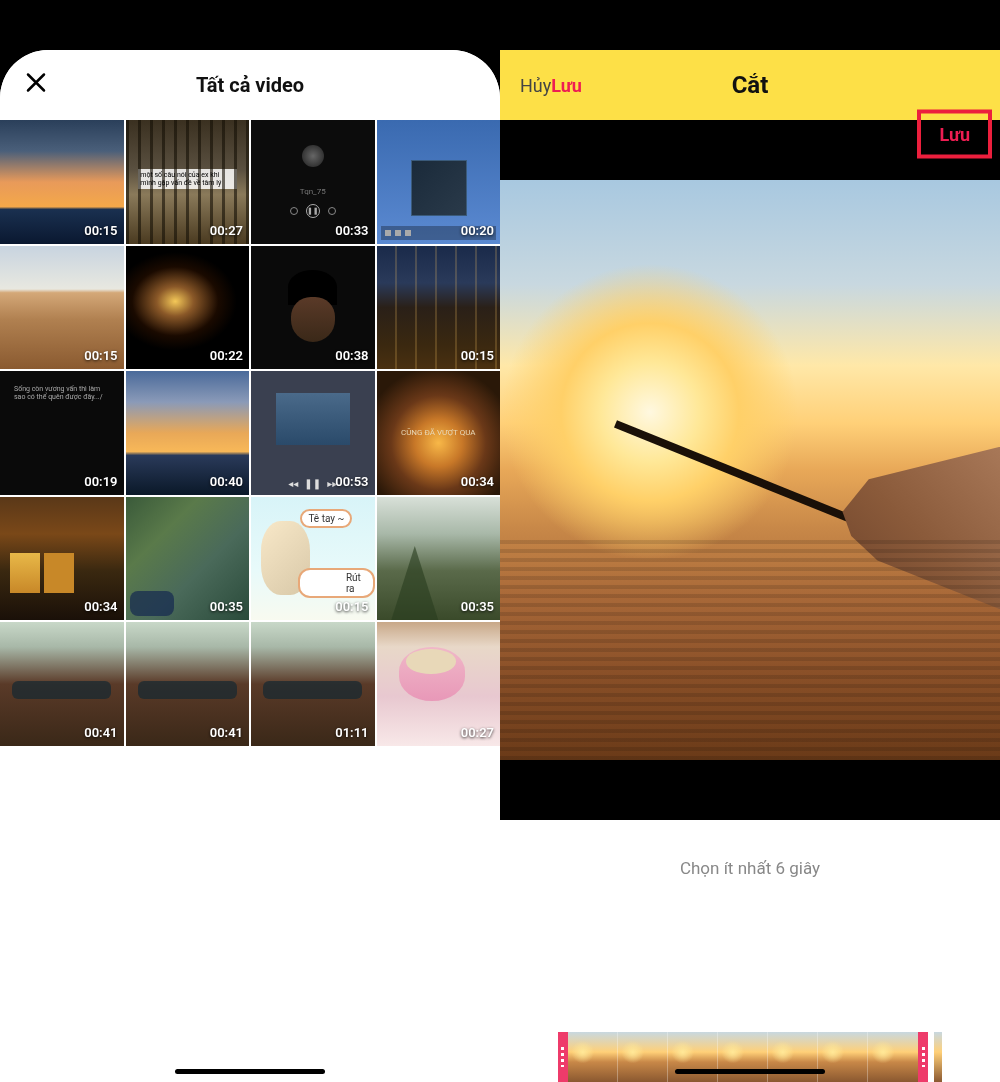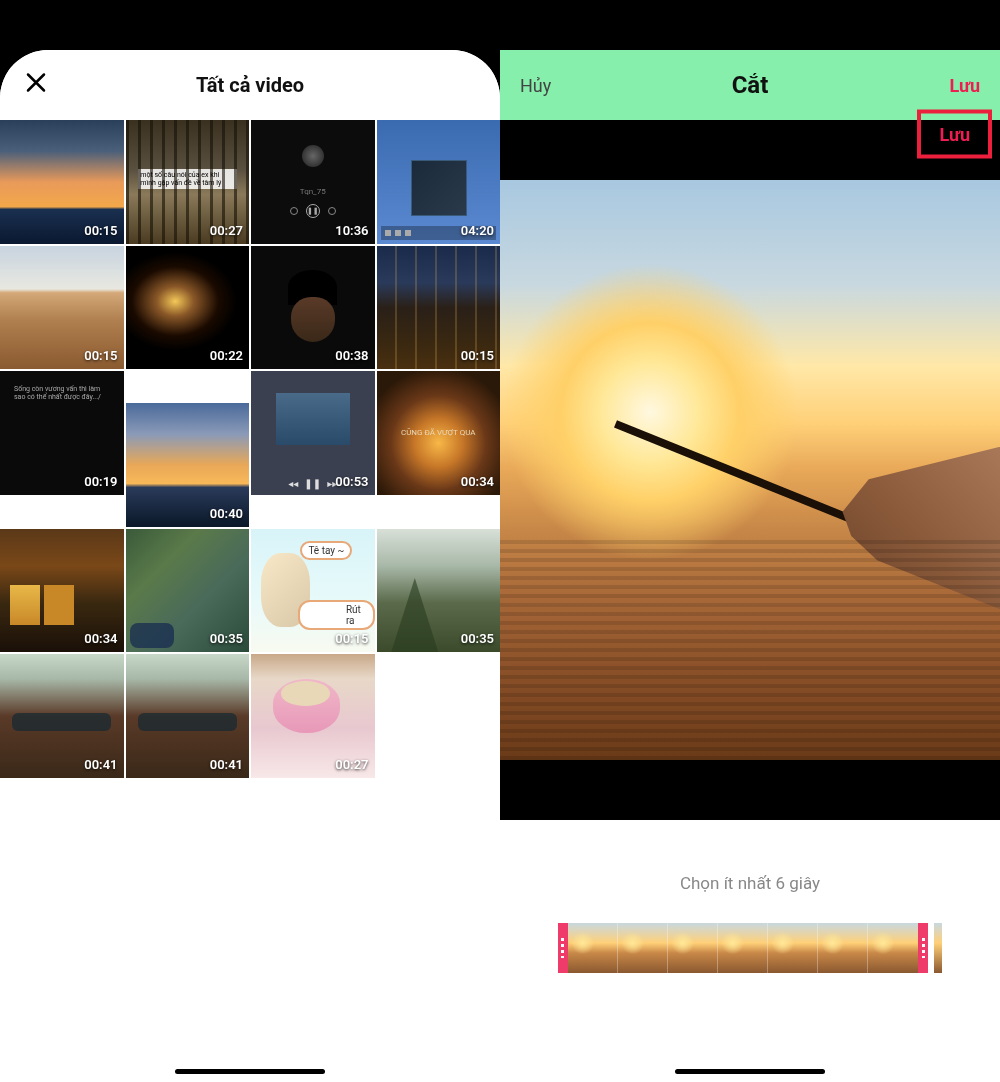--- a/index.html
+++ b/index.html
@@ -36,21 +36,21 @@
   .t-bluesky .barrow{position:absolute;bottom:4px;left:4px;right:4px;height:14px;background:rgba(0,0,0,.3);display:flex;align-items:center;padding:0 4px;gap:4px;}
   .t-bluesky .barrow span{width:6px;height:6px;background:#aaa;}
   .t-desert { background:linear-gradient(180deg,#c8d4e0 0%,#e8e8e0 35%,#d4a878 38%,#b08050 60%,#8a5a30 100%); }
   .t-concert { background:radial-gradient(ellipse 50% 40% at 40% 45%,#f4c858 0%,#8a5828 30%,#1a0a00 70%,#000 100%); }
   .t-cap-guy { background:#0a0a0a; position:relative; }
   .t-cap-guy::before{content:"";position:absolute;top:20%;left:30%;width:40%;height:28%;background:#000;border-radius:50% 50% 0 0;}
   .t-cap-guy::after{content:"";position:absolute;top:42%;left:32%;width:36%;height:36%;background:linear-gradient(180deg,#5a3a28,#3a2818);border-radius:45% 45% 50% 50%;}
   .t-night-city { background:linear-gradient(180deg,#1a2a4a 0%,#2a3a5a 30%,#2a2018 50%,#3a2810 80%,#4a3010 100%); position:relative; }
   .t-night-city::after{content:"";position:absolute;inset:0;background:repeating-linear-gradient(90deg,transparent 0 18px,rgba(255,200,100,.2) 18px 20px);}
   .t-dark-text { background:#0a0a0a; color:#888; font-size:8px; padding:8px; }
-  .t-sunset-city2 { background:linear-gradient(180deg,#4a6a9a 0%,#8a9ab8 25%,#e8a858 50%,#f8b858 65%,#2a3a5a 68%,#0a1828 100%);margin-top:32px; }
+  .t-sunset-city2 { background:linear-gradient(180deg,#4a6a9a 0%,#8a9ab8 25%,#e8a858 50%,#f8b858 65%,#2a3a5a 68%,#0a1828 100%); }
   .t-music-card { background:#3a4050; position:relative; }
   .t-music-card::before{content:"";position:absolute;top:18%;left:20%;width:60%;height:42%;background:linear-gradient(180deg,#4a6a8a,#2a4a6a);}
   .t-music-card .row{position:absolute;bottom:6px;left:6px;right:6px;display:flex;gap:6px;justify-content:center;}
   .t-music-card .row span{color:#ddd;font-size:10px;}
   .t-sunset-quote { background:radial-gradient(circle at 50% 58%,#f8b848 0%,#c87828 25%,#6a3818 50%,#2a1808 80%); display:flex;align-items:center;justify-content:center; }
   .t-sunset-quote .q{color:#e8d8b8;font-size:8px;text-align:center;}
   .t-orange-bldg { background:linear-gradient(180deg,#5a3818 0%,#7a4818 30%,#3a2810 60%,#1a1008 100%); position:relative; }
   .t-orange-bldg::after{content:"";position:absolute;bottom:22%;left:8%;width:24%;height:32%;background:linear-gradient(180deg,#e8b848,#c88828);box-shadow:34px 0 0 #c88828;}
   .t-game { background:linear-gradient(135deg,#3a5a3a 0%,#5a7a4a 30%,#4a6a5a 60%,#2a4a3a 100%); position:relative; }
   .t-game::after{content:"";position:absolute;bottom:4px;left:4px;width:36%;height:20%;background:rgba(20,40,80,.7);border-radius:8px;}
@@ -66,39 +66,39 @@
   .t-cafe { background:linear-gradient(180deg,#c8d8c8 0%,#a8b8a8 20%,#5a3a28 50%,#3a2818 100%); position:relative; }
   .t-cafe::after{content:"";position:absolute;top:48%;left:10%;right:10%;height:14%;background:rgba(20,40,50,.7);border-radius:6px;}
   .t-latte { background:linear-gradient(180deg,#c8a888 0%,#e8d8c8 20%,#e8c8d0 60%,#f8e8e8 100%); position:relative; }
   .t-latte::before{content:"";position:absolute;top:20%;left:18%;width:54%;height:44%;background:linear-gradient(180deg,#f0b8c8,#e898b8);border-radius:50%/45%;}
   .t-latte::after{content:"";position:absolute;top:22%;left:24%;width:40%;height:20%;background:#e8d8b8;border-radius:50%;}
 
   
   .home-ind { position:absolute; bottom:8px; left:50%; transform:translateX(-50%); width:150px; height:5px; background:#000; border-radius:3px; }
 
   
-  .hdr-right { height:70px; display:flex; align-items:center; justify-content:space-between; padding:0 20px; background:#86efac; position:relative; }
+  .hdr-right { height:70px; display:flex; align-items:center; padding:0 20px; background:#fde047; position:relative; }
   .hdr-right .cancel { font-size:18px; color:#444; cursor:pointer; }
   .hdr-right .title { font-size:24px; font-weight:700; color:#111; position:absolute; left:50%; transform:translateX(-50%); }
   .save-box { border:4px solid #ec1f3d; padding:10px 18px; position:absolute; right:8px; top:84px; transform:translateY(-50%); }
   .hdr-right .save { color:#ee1d52; font-size:18px; font-weight:700; cursor:pointer; }
 
   
   .preview-wrap { background:#000; height:700px; display:flex; align-items:center; justify-content:center; }
   .preview { width:500px; height:580px; position:relative; overflow:hidden;
     background:
       radial-gradient(circle at 30% 40%, #fff8e0 0%, #ffe898 10%, #ffd068 18%, transparent 30%),
       linear-gradient(180deg,#a8c8e0 0%,#c8d8e0 18%,#ffe8a8 32%,#ffd078 42%,#e8a858 50%,#c88848 60%,#a86838 72%,#8a5028 85%,#6a3a18 100%);
   }
   .preview .hand{position:absolute;right:0;top:46%;width:35%;height:28%;background:linear-gradient(225deg,#a87858 0%,#8a5a3a 50%,#6a4028 100%);clip-path:polygon(100% 0,100% 100%,30% 70%,15% 55%,10% 40%,25% 20%);}
   .preview .stick{position:absolute;right:12%;top:64%;width:70%;height:8px;background:#1a1008;transform:rotate(22deg);transform-origin:right center;}
   .preview::after{content:"";position:absolute;left:0;right:0;bottom:0;height:38%;background:repeating-linear-gradient(180deg,rgba(0,0,0,.12) 0 4px,transparent 4px 9px);}
 
   
-  .edit-area { flex:1; background:#fff; display:flex; flex-direction:column; align-items:center; padding-top:53px; }
+  .edit-area { flex:1; background:#fff; display:flex; flex-direction:column; align-items:center; padding-top:38px;justify-content:space-between; }
   .hint { color:#888; font-size:17px; margin-bottom:30px; }
   .strip-row { display:flex; align-items:center; gap:6px; }
   .strip { display:flex; height:50px; border-left:10px solid #ee3b6a; border-right:10px solid #ee3b6a; position:relative; }
   .strip::before,.strip::after{content:"";position:absolute;top:50%;transform:translateY(-50%);width:3px;height:20px;background:repeating-linear-gradient(180deg,#fff 0 3px,transparent 3px 6px);}
   .strip::before{left:-7px;} .strip::after{right:-7px;}
   .frame { width:50px; height:50px; background:
       radial-gradient(circle at 30% 40%, #ffe898 0%, transparent 25%),
       linear-gradient(180deg,#c8d8e0 0%,#ffd078 40%,#c88848 60%,#8a5830 100%);
     border-right:1px solid rgba(255,255,255,.3);
   }
@@ -121,52 +121,52 @@
     </div>
     <div class="grid" id="grid">
         <div class="thumb t-sunset-city">
           <span class="dur">00:15</span>
         </div>
         <div class="thumb t-forest">
           <span class="dur">00:27</span>
           <div class="cap">một số câu nói của ex khi mình gặp vấn đề về tâm lý</div>
         </div>
         <div class="thumb t-player-dark">
-          <span class="dur">10:36</span>
+          <span class="dur">00:33</span>
           <div class="wave"></div>
           <div style="color: rgb(119, 119, 119); font-size: 8px;">Tqn_75</div>
           <div class="ctrls">
             <span></span>
             <span class="play">❚❚</span>
             <span></span>
           </div>
         </div>
         <div class="thumb t-bluesky">
-          <span class="dur">04:20</span>
+          <span class="dur">00:20</span>
           <div class="barrow">
             <span></span>
             <span></span>
             <span></span>
           </div>
         </div>
         <div class="thumb t-desert">
           <span class="dur">00:15</span>
         </div>
         <div class="thumb t-concert">
           <span class="dur">00:22</span>
         </div>
         <div class="thumb t-cap-guy">
           <span class="dur">00:38</span>
         </div>
         <div class="thumb t-night-city">
           <span class="dur">00:15</span>
         </div>
         <div class="thumb t-dark-text">
           <span class="dur">00:19</span>
-          <div style="color: rgb(170, 170, 170); font-size: 7px; padding: 6px;">Sống còn vương vấn thì làm sao có thể nhất được đây.../</div>
+          <div style="color: rgb(170, 170, 170); font-size: 7px; padding: 6px;">Sống còn vương vấn thì làm sao có thể quên được đây.../</div>
         </div>
         <div class="thumb t-sunset-city2">
           <span class="dur">00:40</span>
         </div>
         <div class="thumb t-music-card">
           <span class="dur">00:53</span>
           <div class="row">
             <span>◂◂</span>
             <span>❚❚</span>
             <span>▸▸</span>
@@ -189,20 +189,23 @@
         </div>
         <div class="thumb t-green-bldg">
           <span class="dur">00:35</span>
         </div>
         <div class="thumb t-cafe">
           <span class="dur">00:41</span>
         </div>
         <div class="thumb t-cafe">
           <span class="dur">00:41</span>
         </div>
+        <div class="thumb t-cafe">
+          <span class="dur">01:11</span>
+        </div>
         <div class="thumb t-latte">
           <span class="dur">00:27</span>
         </div>
         <div class="thumb empty"></div>
         <div class="thumb empty"></div>
         <div class="thumb empty"></div>
       </div>
     <div class="home-ind"></div>
   </div>
 

